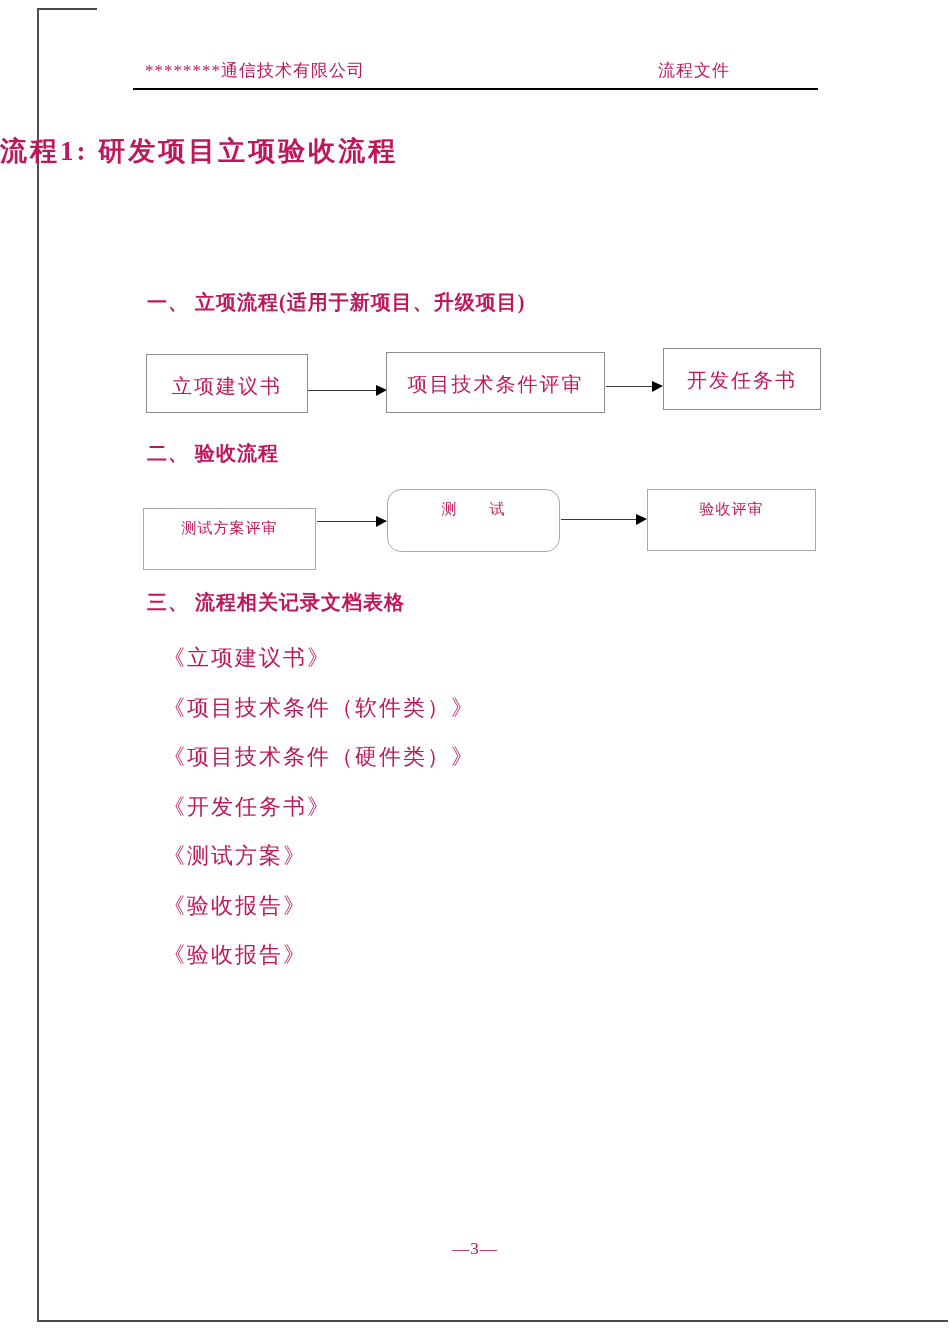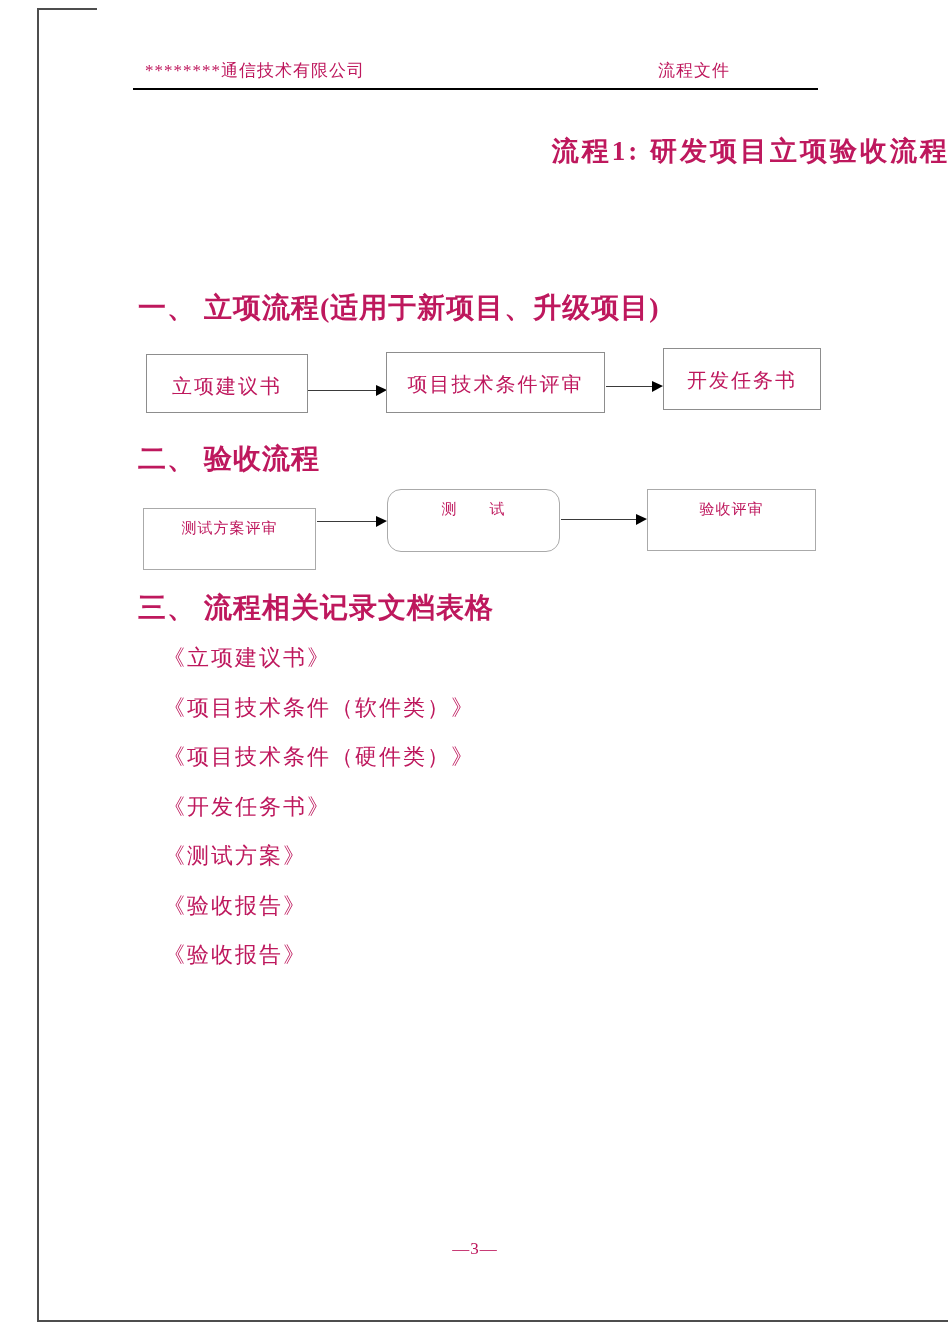--- a/index.html
+++ b/index.html
@@ -17,27 +17,27 @@
   
   .header {
     position:absolute; left:133px; top:54px; width:685px; height:34px;
     border-bottom:2px solid #000; font-size:17px;
   }
   .header .company { position:absolute; left:12px; bottom:6px; letter-spacing:1px; }
   .header .doctype { position:absolute; right:88px; bottom:6px; letter-spacing:1px; }
 
   
   .title {
-    position:absolute; left:0; top:133px; width:100%; text-align:right;
+    position:absolute; left:0; top:133px; width:100%; text-align:left;
     font-size:27px; font-weight:bold; letter-spacing:3px;
   }
 
   
   .sec {
-    position:absolute; left:138px; font-weight:bold; font-size:28px; letter-spacing:1px;
+    position:absolute; left:147px; font-weight:bold; font-size:20px; letter-spacing:1px;
     white-space:nowrap;
   }
   .sec-1 { top:289px; }
   .sec-2 { top:440px; }
   .sec-3 { top:589px; }
 
   
   .fbox {
     position:absolute; background:#fff; box-sizing:border-box; text-align:center;
     white-space:pre;

